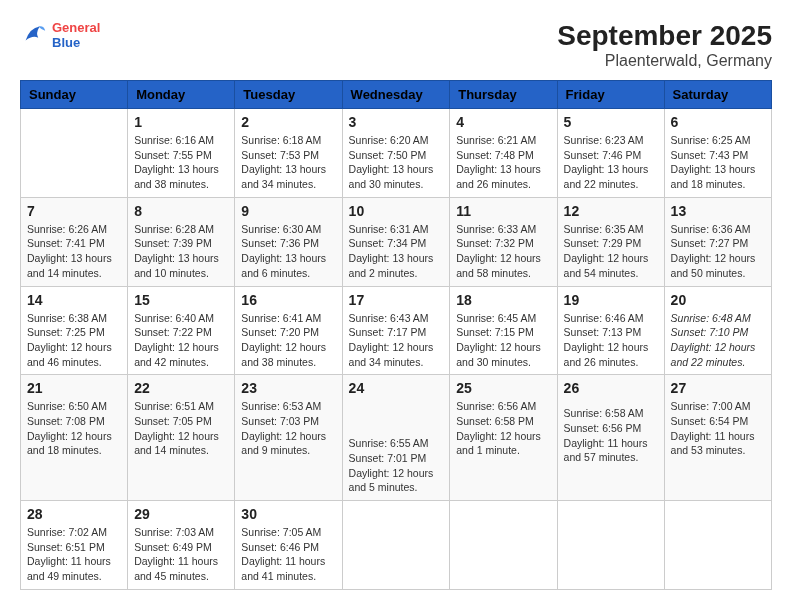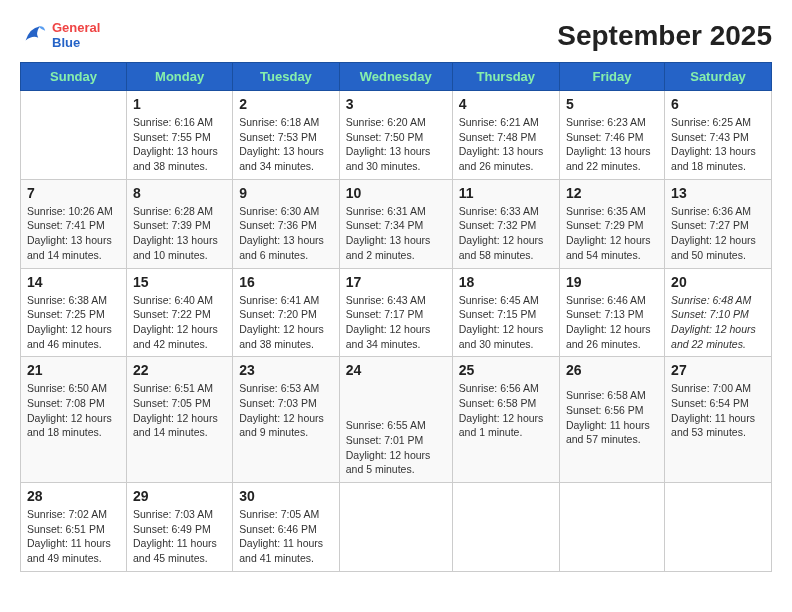--- a/index.html
+++ b/index.html
@@ -37,23 +37,23 @@
       font-size: 16px;
       color: #444;
     }
     .calendar {
       width: 100%;
       border-collapse: collapse;
       border: 1px solid #ccc;
     }
     .calendar th {
       background: #2563c7;
-      color: #86efac;
-      text-align: center;
-      padding: 6px 20px;
+      color: #000000;
+      text-align: left;
+      padding: 6px 8px;
       font-size: 13px;
       border: 1px solid #1a4fa0;
     }
     .calendar td {
       vertical-align: top;
       border: 1px solid #ccc;
       padding: 5px 6px;
       width: 108px;
       min-height: 80px;
     }
@@ -84,20 +84,21 @@
       <path d="M8,28 Q14,10 28,8 Q22,18 26,24 Q18,20 8,28Z" fill="#2563c7"></path>
       <path d="M26,8 Q34,6 36,14 Q30,12 26,8Z" fill="#5a9ef0"></path>
     </svg>
     <div>
       <div style="font-size:13px;font-weight:bold;color:#ef4444;">General</div>
       <div style="font-size:13px;font-weight:bold;color:#2563c7;">Blue</div>
     </div>
   </div>
   <div class="title-block">
     <div class="month-title">September 2025</div>
+    <div class="location">Plaenterwald, Germany</div>
   </div>
 </div>
 
 <table class="calendar">
   <thead>
     <tr>
     <th>Sunday</th>
         <th>Monday</th>
         <th>Tuesday</th>
         <th>Wednesday</th>
@@ -148,21 +149,21 @@
           <span class="day-number">6</span>
           <div class="day-info" style="white-space: pre-line;">Sunrise: 6:25 AM
 Sunset: 7:43 PM
 Daylight: 13 hours
 and 18 minutes.</div>
         </td>
       </tr>
       <tr>
         <td>
           <span class="day-number">7</span>
-          <div class="day-info" style="white-space: pre-line;">Sunrise: 10:26 AM
+          <div class="day-info" style="white-space: pre-line;">Sunrise: 6:26 AM
 Sunset: 7:41 PM
 Daylight: 13 hours
 and 14 minutes.</div>
         </td>
         <td>
           <span class="day-number">8</span>
           <div class="day-info" style="white-space: pre-line;">Sunrise: 6:28 AM
 Sunset: 7:39 PM
 Daylight: 13 hours
 and 10 minutes.</div>

